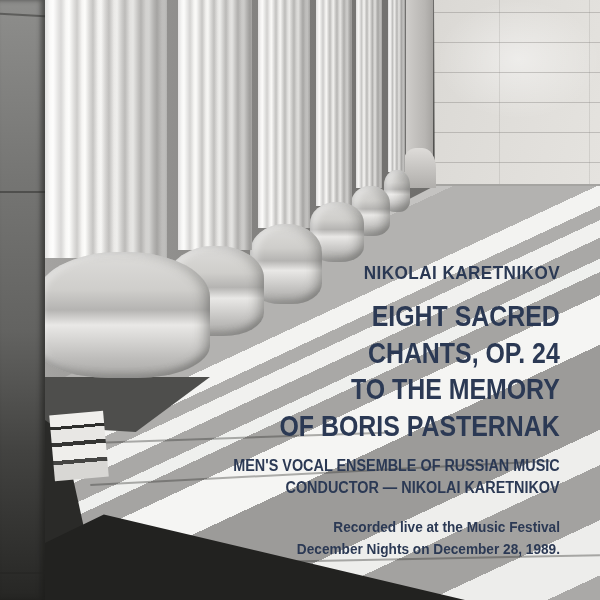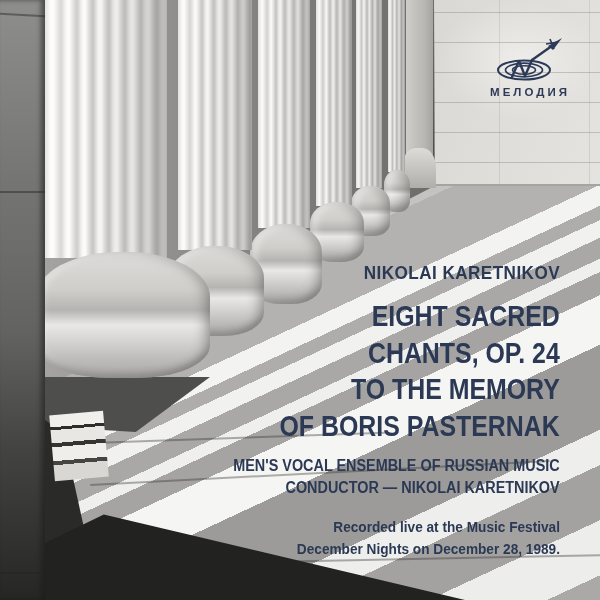--- a/index.html
+++ b/index.html
@@ -135,35 +135,20 @@
   <div class="base c2b"></div>
   <div class="shaft c1s"></div>
   <div class="base c1b"></div>
 
   <div class="pillar">
     <div class="pjoint pj1"></div>
     <div class="pjoint pj2"></div>
     <div class="pjoint pj3"></div>
   </div>
 
-  <div class="logo">
-    <svg width="84" height="46" viewBox="0 0 84 46">
-      <g fill="none" stroke="#2d3a57">
-        <ellipse cx="36" cy="32" rx="26" ry="9.5" stroke-width="2"></ellipse>
-        <ellipse cx="36" cy="32" rx="18.5" ry="6.8" stroke-width="1.7"></ellipse>
-        <ellipse cx="36" cy="32" rx="11.5" ry="4.2" stroke-width="1.5"></ellipse>
-        <polyline points="24,39 31,23 37,38 44,22" stroke-width="2.4" stroke-linejoin="round" stroke-linecap="round"></polyline>
-        <line x1="44" y1="22" x2="68" y2="5" stroke-width="2.4" stroke-linecap="round"></line>
-        <line x1="62" y1="1" x2="66" y2="11" stroke-width="1.6"></line>
-        <line x1="58" y1="6" x2="70" y2="4" stroke-width="1.6"></line>
-      </g>
-      <polygon points="74,0 60,8 65,12" fill="#2d3a57"></polygon>
-    </svg>
-    <span class="logo-text">МЕЛОДИЯ</span>
-  </div>
 
   <div class="txt composer">NIKOLAI KARETNIKOV</div>
 
   <div class="txt title">
     <div style="position:static">EIGHT SACRED</div>
     <div style="position:static">CHANTS, OP. 24</div>
     <div style="position:static">TO THE MEMORY</div>
     <div style="position:static">OF BORIS PASTERNAK</div>
   </div>
 

